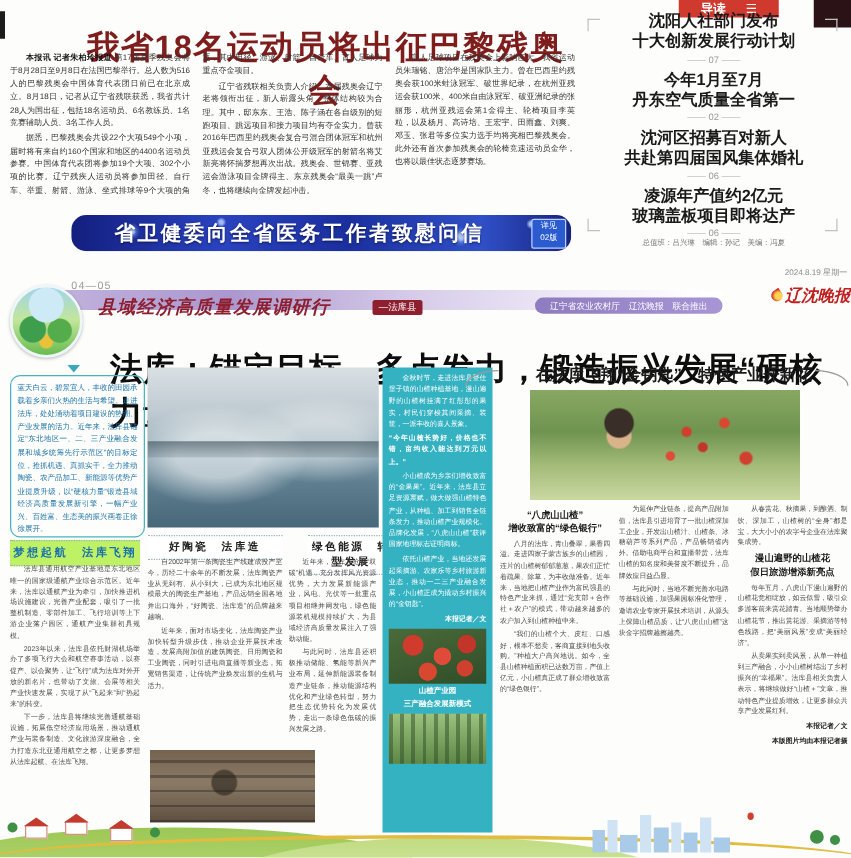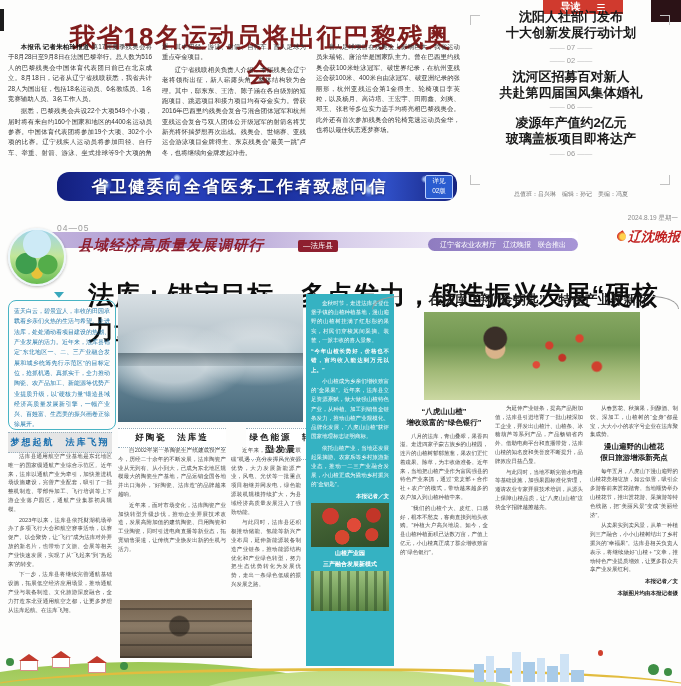--- a/index.html
+++ b/index.html
@@ -69,21 +69,21 @@
       linear-gradient(180deg,#9fd4ea 0%,#c3e69a 48%,#68bb50 100%);}
   .headline2{left:88px;top:256px;width:580px;font-size:26px;font-weight:900;
              color:#0d0d0d;letter-spacing:0.5px;}
   
   .intro-arrow{left:54px;top:292px;width:0;height:0;border-left:5px solid transparent;
                border-right:5px solid transparent;border-top:6px solid #3aa8bc;}
   .intro-box{left:8px;top:300px;width:96px;height:118px;border:1.5px solid #49b4c4;border-radius:8px;
              padding:5px 5px;font-size:6px;line-height:1.72;color:#2277aa;text-align:justify;overflow:hidden;}
   .sec-header{font-weight:bold;text-align:center;letter-spacing:2px;border-top:1px dotted #9ab0bd;
               border-bottom:1px dotted #9ab0bd;padding:3px 0;}
-  .hdr-dream{left:8px;top:432px;width:104px;font-size:9px;color:#1a6fae;background:#e5e5e5;}
+  .hdr-dream{left:8px;top:432px;width:104px;font-size:9px;color:#1a6fae;background:#bef264;}
   .hdr-plain{font-size:8.5px;color:#222;background:#fff;}
   .hdr-ceramic{left:118px;top:428px;width:108px;}
   .hdr-energy{left:222px;top:428px;width:70px;margin-left:24px;}
   .smallcols{font-size:5.5px;line-height:1.6;text-align:justify;color:#4a4a4a;overflow:hidden;}
   .smallcols p{margin:0 0 2px;text-indent:2em;}
   .colA-body{left:8px;top:452px;width:104px;height:198px;}
   .colB1-body{left:118px;top:446px;width:108px;height:150px;}
   .colB2-body{left:231px;top:446px;width:70px;height:212px;}
   
   .photo{overflow:hidden;}
@@ -177,20 +177,22 @@
   <span class="rg-c rg-c3"></span>
   <span class="rg-c rg-c4"></span>
 </div>
 <div class="abs rg-list">
   <div class="rg-item">
     <div class="rg-title">沈阳人社部门发布
 十大创新发展行动计划</div>
     <div class="rg-page">07</div>
   </div>
   <div class="rg-item">
+    <div class="rg-title">今年1月至7月
+丹东空气质量全省第一</div>
     <div class="rg-page">02</div>
   </div>
   <div class="rg-item">
     <div class="rg-title">沈河区招募百对新人
 共赴第四届国风集体婚礼</div>
     <div class="rg-page">06</div>
   </div>
   <div class="rg-item">
     <div class="rg-title">凌源年产值约2亿元
 玻璃盖板项目即将达产</div>

